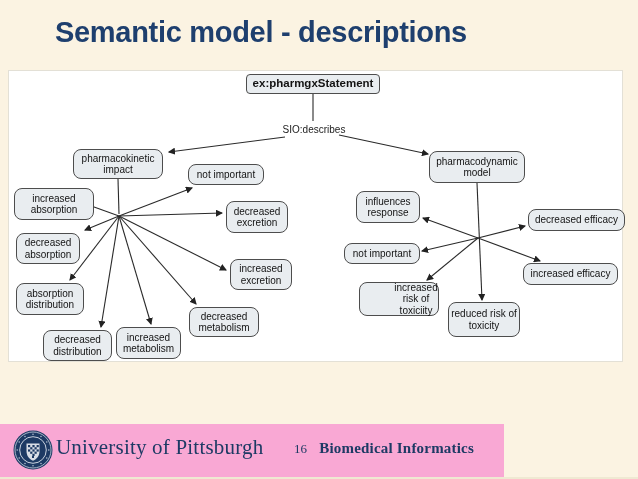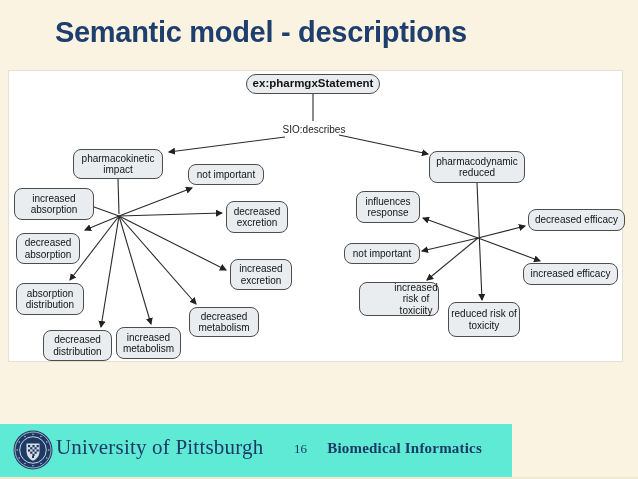--- a/index.html
+++ b/index.html
@@ -16,27 +16,27 @@
     position:absolute;left:8px;top:70px;width:615px;height:292px;
     background:#ffffff;border:1px solid #e3e0d6;box-sizing:border-box;
   }
   .edges-svg{position:absolute;left:0;top:0;width:615px;height:292px;}
 
   .node{
     position:absolute;background:#e9edf0;border:1.4px solid #4d4d4d;border-radius:8px;
     display:flex;align-items:center;justify-content:center;text-align:center;
     font-size:10px;line-height:1.15;color:#131313;padding:1px 2px;box-sizing:border-box;
   }
-  .node.root{font-weight:700;font-size:11.5px;border-radius:10px;}
+  .node.root{font-weight:700;font-size:11.5px;border-radius:4px;}
   .edge-label{
     position:absolute;font-size:10px;color:#222;text-align:center;
   }
 
   .footer{
-    position:absolute;left:0;top:424px;width:504px;height:53px;background:#5eead4;padding-left:8px;
+    position:absolute;left:0;top:424px;width:504px;height:53px;background:#f9a8d4;
   }
   .footer-strip{position:absolute;left:0;top:477px;width:638px;height:2px;background:#efe9d2;}
   .seal{position:absolute;left:13px;top:6px;width:40px;height:40px;}
   .univ-name{
     position:absolute;left:56px;top:11px;
     font-family:"Liberation Serif",serif;font-size:21px;color:#1d3a64;letter-spacing:0.2px;
   }
   .page-num{
     position:absolute;left:294px;top:17px;
     font-family:"Liberation Serif",serif;font-size:13px;color:#1d3a64;
@@ -101,21 +101,21 @@
     <div class="node" style="left:221px;top:188px;width:62px;height:31px;">increased excretion</div>
 
     <div class="node" style="left:7px;top:212px;width:68px;height:32px;">absorption distribution</div>
 
     <div class="node" style="left:34px;top:259px;width:69px;height:31px;">decreased distribution</div>
 
     <div class="node" style="left:180px;top:236px;width:70px;height:30px;">decreased metabolism</div>
 
     <div class="node" style="left:107px;top:256px;width:65px;height:32px;">increased metabolism</div>
 
-    <div class="node" style="left:420px;top:80px;width:96px;height:32px;">pharmacodynamic reduced</div>
+    <div class="node" style="left:420px;top:80px;width:96px;height:32px;">pharmacodynamic model</div>
 
     <div class="node" style="left:347px;top:120px;width:64px;height:32px;">influences response</div>
 
     <div class="node" style="left:335px;top:172px;width:76px;height:21px;">not important</div>
 
     <div class="node" style="left:350px;top:211px;width:80px;height:34px;padding-left:36px;">increased risk of toxiciity</div>
 
     <div class="node" style="left:439px;top:231px;width:72px;height:35px;">reduced risk of toxicity</div>
 
     <div class="node" style="left:514px;top:192px;width:95px;height:22px;">increased efficacy</div>

